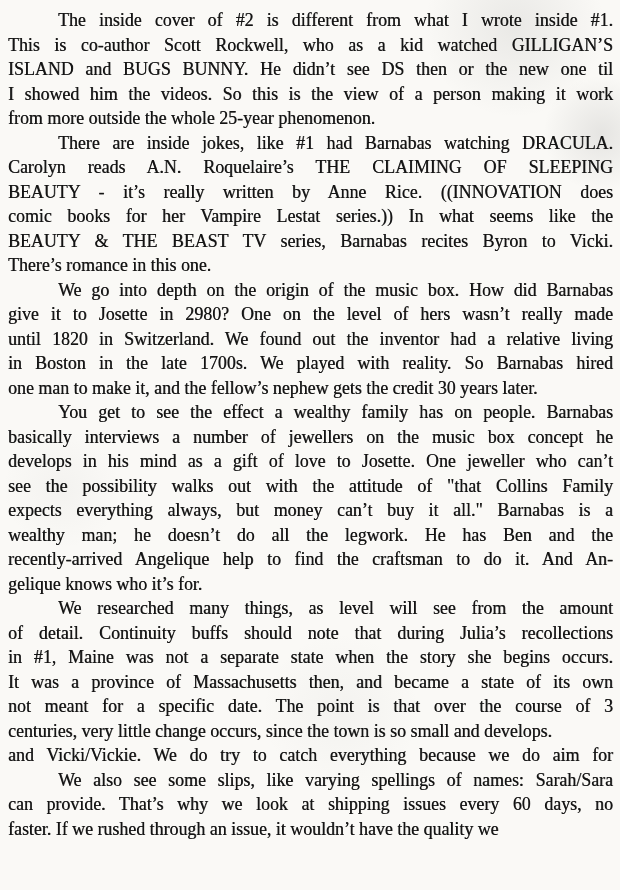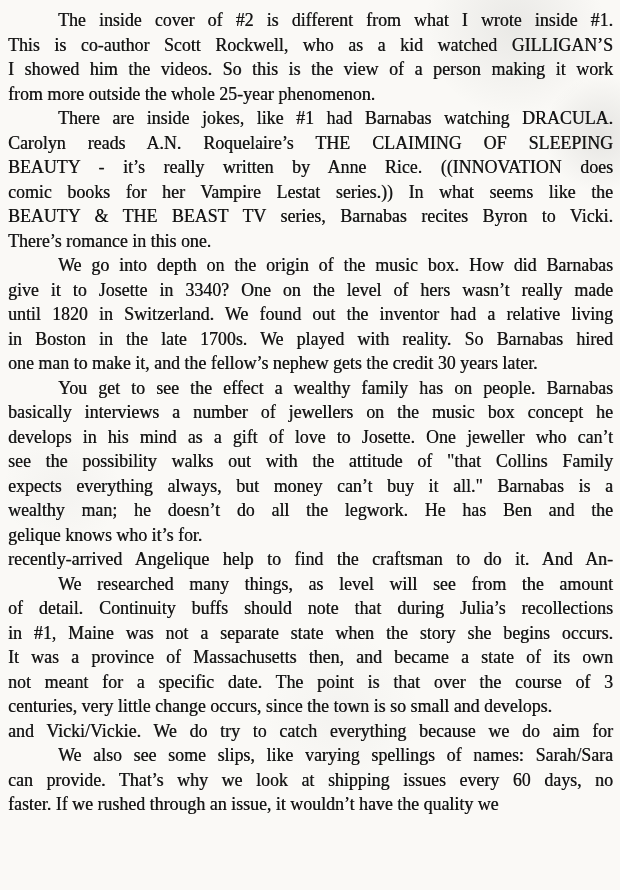--- a/index.html
+++ b/index.html
@@ -35,50 +35,51 @@
   .line.end { text-align-last: left; }
 </style>
 </head>
 <body>
 
 <div class="page">
 
   <div class="paragraph">
     <div class="line first">The inside cover of #2 is different from what I wrote inside #1.</div>
     <div class="line">This is co-author Scott Rockwell, who as a kid watched GILLIGAN’S</div>
+    <div class="line">ISLAND and BUGS BUNNY. He didn’t see DS then or the new one til</div>
     <div class="line">I showed him the videos. So this is the view of a person making it work</div>
     <div class="line end">from more outside the whole 25-year phenomenon.</div>
   </div>
 
   <div class="paragraph">
     <div class="line first">There are inside jokes, like #1 had Barnabas watching DRACULA.</div>
     <div class="line">Carolyn reads A.N. Roquelaire’s THE CLAIMING OF SLEEPING</div>
     <div class="line">BEAUTY - it’s really written by Anne Rice. ((INNOVATION does</div>
     <div class="line">comic books for her Vampire Lestat series.)) In what seems like the</div>
     <div class="line">BEAUTY &amp; THE BEAST TV series, Barnabas recites Byron to Vicki.</div>
     <div class="line end">There’s romance in this one.</div>
   </div>
 
   <div class="paragraph">
     <div class="line first">We go into depth on the origin of the music box. How did Barnabas</div>
-    <div class="line">give it to Josette in 3340? One on the level of hers wasn’t really made</div>
+    <div class="line">give it to Josette in 2980? One on the level of hers wasn’t really made</div>
     <div class="line">until 1820 in Switzerland. We found out the inventor had a relative living</div>
     <div class="line">in Boston in the late 1700s. We played with reality. So Barnabas hired</div>
     <div class="line end">one man to make it, and the fellow’s nephew gets the credit 30 years later.</div>
   </div>
 
   <div class="paragraph">
     <div class="line first">You get to see the effect a wealthy family has on people. Barnabas</div>
     <div class="line">basically interviews a number of jewellers on the music box concept he</div>
     <div class="line">develops in his mind as a gift of love to Josette. One jeweller who can’t</div>
     <div class="line">see the possibility walks out with the attitude of "that Collins Family</div>
     <div class="line">expects everything always, but money can’t buy it all." Barnabas is a</div>
     <div class="line">wealthy man; he doesn’t do all the legwork. He has Ben and the</div>
+    <div class="line">recently-arrived Angelique help to find the craftsman to do it. And An-</div>
     <div class="line end">gelique knows who it’s for.</div>
-    <div class="line">recently-arrived Angelique help to find the craftsman to do it. And An-</div>
   </div>
 
   <div class="paragraph">
     <div class="line first">We researched many things, as level will see from the amount</div>
     <div class="line">of detail. Continuity buffs should note that during Julia’s recollections</div>
     <div class="line">in #1, Maine was not a separate state when the story she begins occurs.</div>
     <div class="line">It was a province of Massachusetts then, and became a state of its own</div>
     <div class="line">not meant for a specific date. The point is that over the course of 3</div>
     <div class="line end">centuries, very little change occurs, since the town is so small and develops.</div>
   </div>

